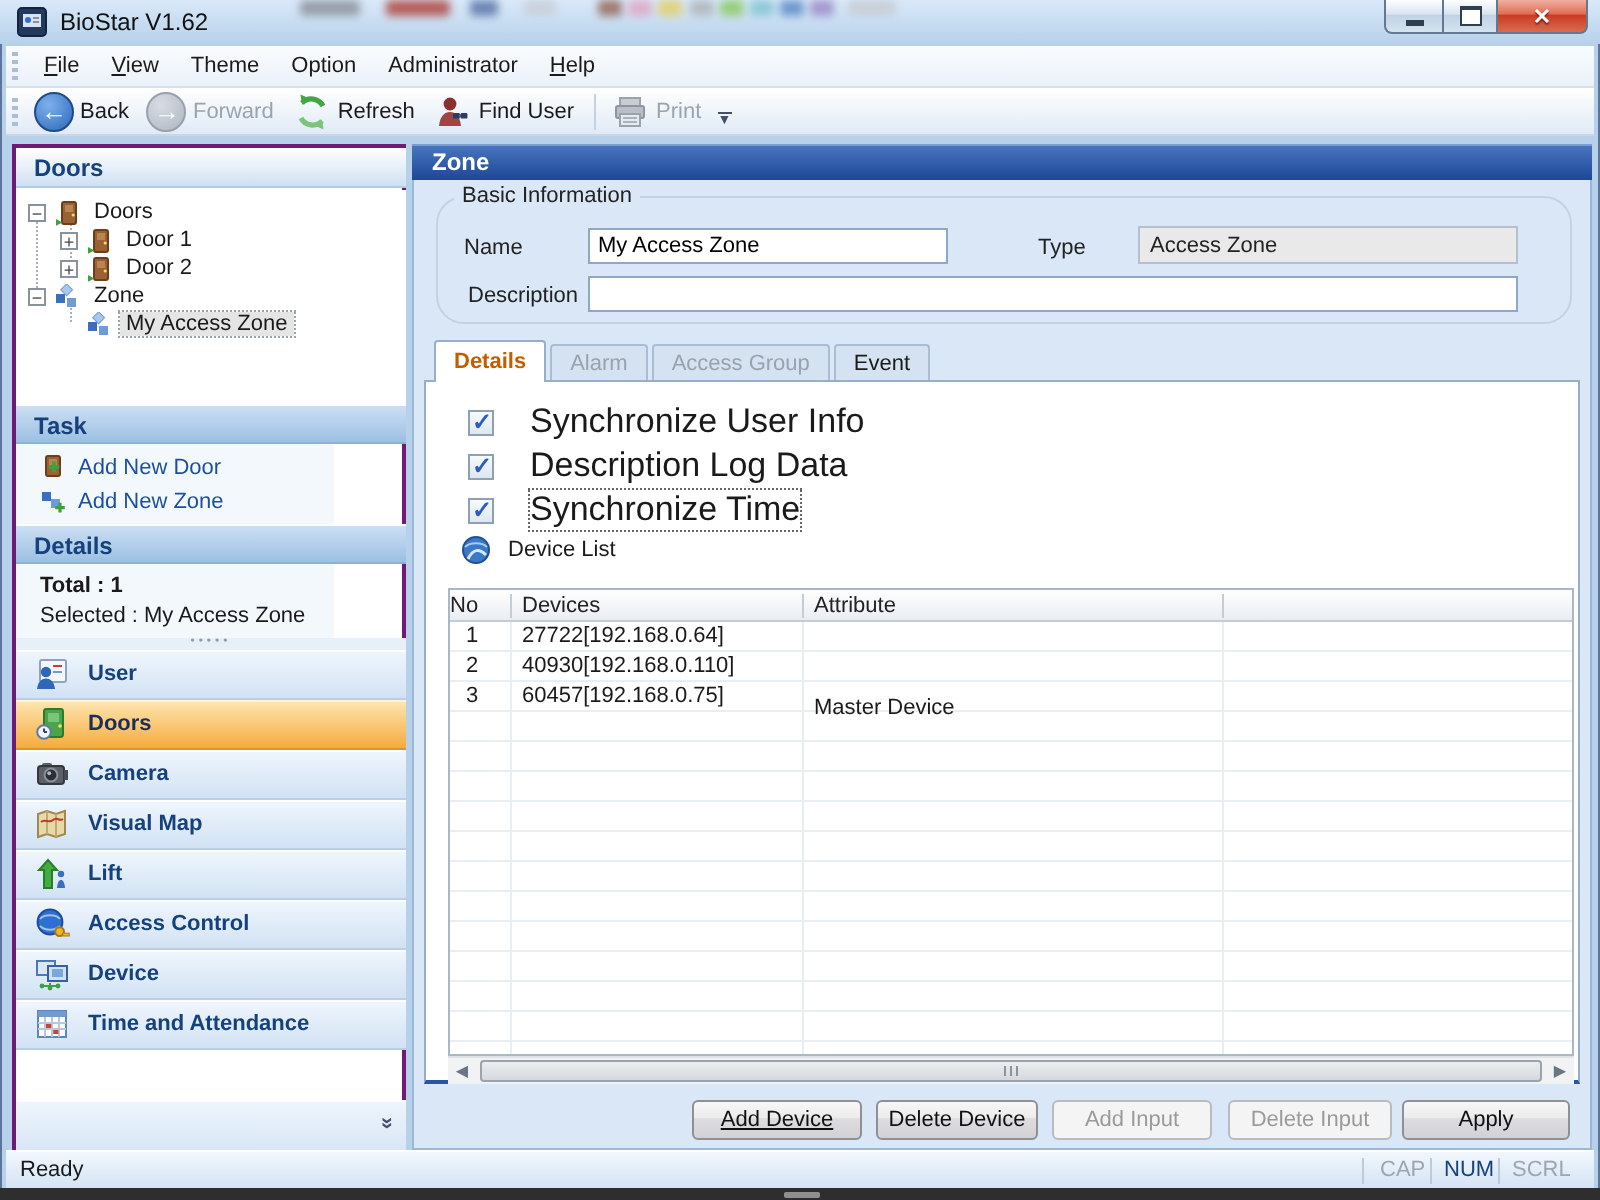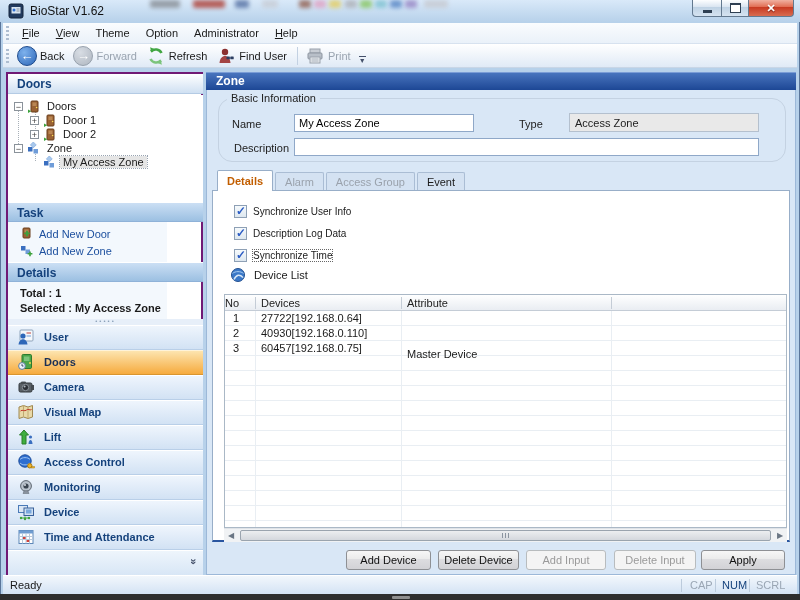--- a/index.html
+++ b/index.html
@@ -1,19 +1,19 @@
 <!DOCTYPE html>
 <html><head>
 <meta charset="utf-8">
 <style>
   html,body{margin:0;padding:0;}
   body{width:800px;height:600px;overflow:hidden;font-family:"Liberation Sans",sans-serif;}
   .screen{position:relative;width:800px;height:600px;background:#b7d1ea;font-size:11px;color:#1a1a1a;
           box-shadow:inset 0 0 0 1px #5b769a;}
-  .abs{position:absolute;font-weight:bold;}
+  .abs{position:absolute;}
 
   
   .titlebar{position:absolute;left:0;top:0;width:800px;height:22px;
             background:linear-gradient(#d9e9f9,#b7d1ea);}
   .blob{position:absolute;top:0;height:8px;filter:blur(2px);opacity:.85;border-radius:2px;}
   .app-icon{position:absolute;left:8px;top:3px;width:16px;height:16px;}
   .win-title{position:absolute;left:30px;top:4px;font-size:12px;color:#111;}
   .winbtns{position:absolute;right:6px;top:0;height:17px;display:flex;}
   .wbtn{height:17px;border:1px solid #63798f;border-top:none;box-sizing:border-box;
         display:flex;align-items:center;justify-content:center;
@@ -107,21 +107,21 @@
   .tab[data-state="disabled"]{color:#9aa2ac;}
   .tab[data-state="normal"]{color:#1a1a1a;}
   .tabpage{position:absolute;left:5px;top:100px;width:578px;height:352px;background:#fff;
            border:1px solid #98aec8;border-bottom:2px solid #2a56a0;box-sizing:border-box;z-index:1;}
 
   .cbrow{position:absolute;left:21px;display:flex;align-items:center;gap:6px;height:14px;}
   .cbox{width:13px;height:13px;box-sizing:border-box;border:1px solid #8ea0b5;
         background:linear-gradient(#f6fafc,#dde7ef);position:relative;flex:0 0 13px;}
   .cbrow[data-checked="true"] .cbox::after{content:"✓";position:absolute;left:1px;top:-2px;
         color:#2b5cc4;font-size:12px;font-weight:bold;}
-  .cblabel{font-size:10px;}
+  .cblabel{font-size:17px;margin-left:12px;}
   .cblabel.focusring{outline:1px dotted #666;}
 
   .devlist{position:absolute;left:17px;top:76px;display:flex;align-items:center;gap:8px;}
 
   .dtable{position:absolute;left:11px;top:103px;width:563px;height:234px;border:1px solid #aab8c6;
           box-sizing:border-box;background:#fff;}
   .thead{position:absolute;left:0;top:0;width:100%;height:16px;box-sizing:border-box;
          background:linear-gradient(#ffffff,#e9edf2);border-bottom:1px solid #c4ccd6;}
   .th{position:absolute;top:0;height:16px;line-height:16px;font-size:11px;color:#222;}
   .th-sep{position:absolute;top:2px;width:1px;height:12px;background:#c4ccd6;}
@@ -422,31 +422,20 @@
       <div class="navitem">
         <span>
             <svg viewBox="0 0 18 18" width="18" height="18">
               <circle cx="8" cy="8" r="6.2" fill="#2f6fd0" stroke="#1c4c9a"></circle>
               <path d="M3 6.5c2-2.5 8-2.5 10 0M3 10c2.5 2.5 7.5 2.5 10 0" stroke="#9cc2f0" fill="none"></path>
               <circle cx="12.8" cy="12.8" r="2.2" fill="#f0b429" stroke="#a87a10"></circle>
               <rect x="14.4" y="13.6" width="3.2" height="1.4" fill="#f0b429" stroke="#a87a10" stroke-width="0.5"></rect>
             </svg>
           </span>
         <span class="nlbl">Access Control</span>
-      </div>
-      <div class="navitem">
-        <span>
-            <svg viewBox="0 0 18 18" width="18" height="18">
-              <circle cx="9" cy="8" r="5.4" fill="#b9c2cc" stroke="#5d6670"></circle>
-              <circle cx="9" cy="8" r="2.6" fill="#3b4550"></circle>
-              <circle cx="8" cy="7" r="0.9" fill="#e8eef4"></circle>
-              <path d="M6 15.5h6l-1.2-2.8H7.2z" fill="#8a939e" stroke="#5d6670" stroke-width="0.5"></path>
-            </svg>
-          </span>
-        <span class="nlbl">Monitoring</span>
       </div>
       <div class="navitem">
         <span>
             <svg viewBox="0 0 18 18" width="18" height="18">
               <rect x="1.5" y="2.5" width="9" height="7" fill="#dbe7f4" stroke="#4a7ab8"></rect>
               <rect x="7" y="5" width="9.5" height="7.5" fill="#cfe0f2" stroke="#38609a"></rect>
               <rect x="9" y="6.5" width="5.5" height="4" fill="#79a8dc"></rect>
               <path d="M4 15h8M8 13.5V15" stroke="#3da23d" fill="none"></path>
               <circle cx="4" cy="15" r="1.2" fill="#3da23d"></circle>
               <circle cx="8" cy="16" r="1.2" fill="#3da23d"></circle>
@@ -555,21 +544,21 @@
         <span class="sarrow">◀</span>
         <span class="sthumb">
             <i></i>
             <i></i>
             <i></i>
           </span>
         <span class="sarrow">▶</span>
       </div>
     </div>
 
-    <div class="btn" style="left:139px;width:85px;" data-enabled="true">Add Device</div>
+    <div class="btn" style="left:139px;width:85px;text-decoration:underline;" data-enabled="true">Add Device</div>
     <div class="btn" style="left:231px;width:81px;" data-enabled="true">Delete Device</div>
     <div class="btn" style="left:319px;width:80px;" data-enabled="false">Add Input</div>
     <div class="btn" style="left:407px;width:82px;" data-enabled="false">Delete Input</div>
     <div class="btn" style="left:494px;width:84px;" data-enabled="true">Apply</div>
   </div>
 
   <div class="statusbar">
     <span class="st-ready">Ready</span>
     <span class="st-sep" style="left:678px;"></span>
     <span class="st-ind dim" style="left:687px;">CAP</span>

